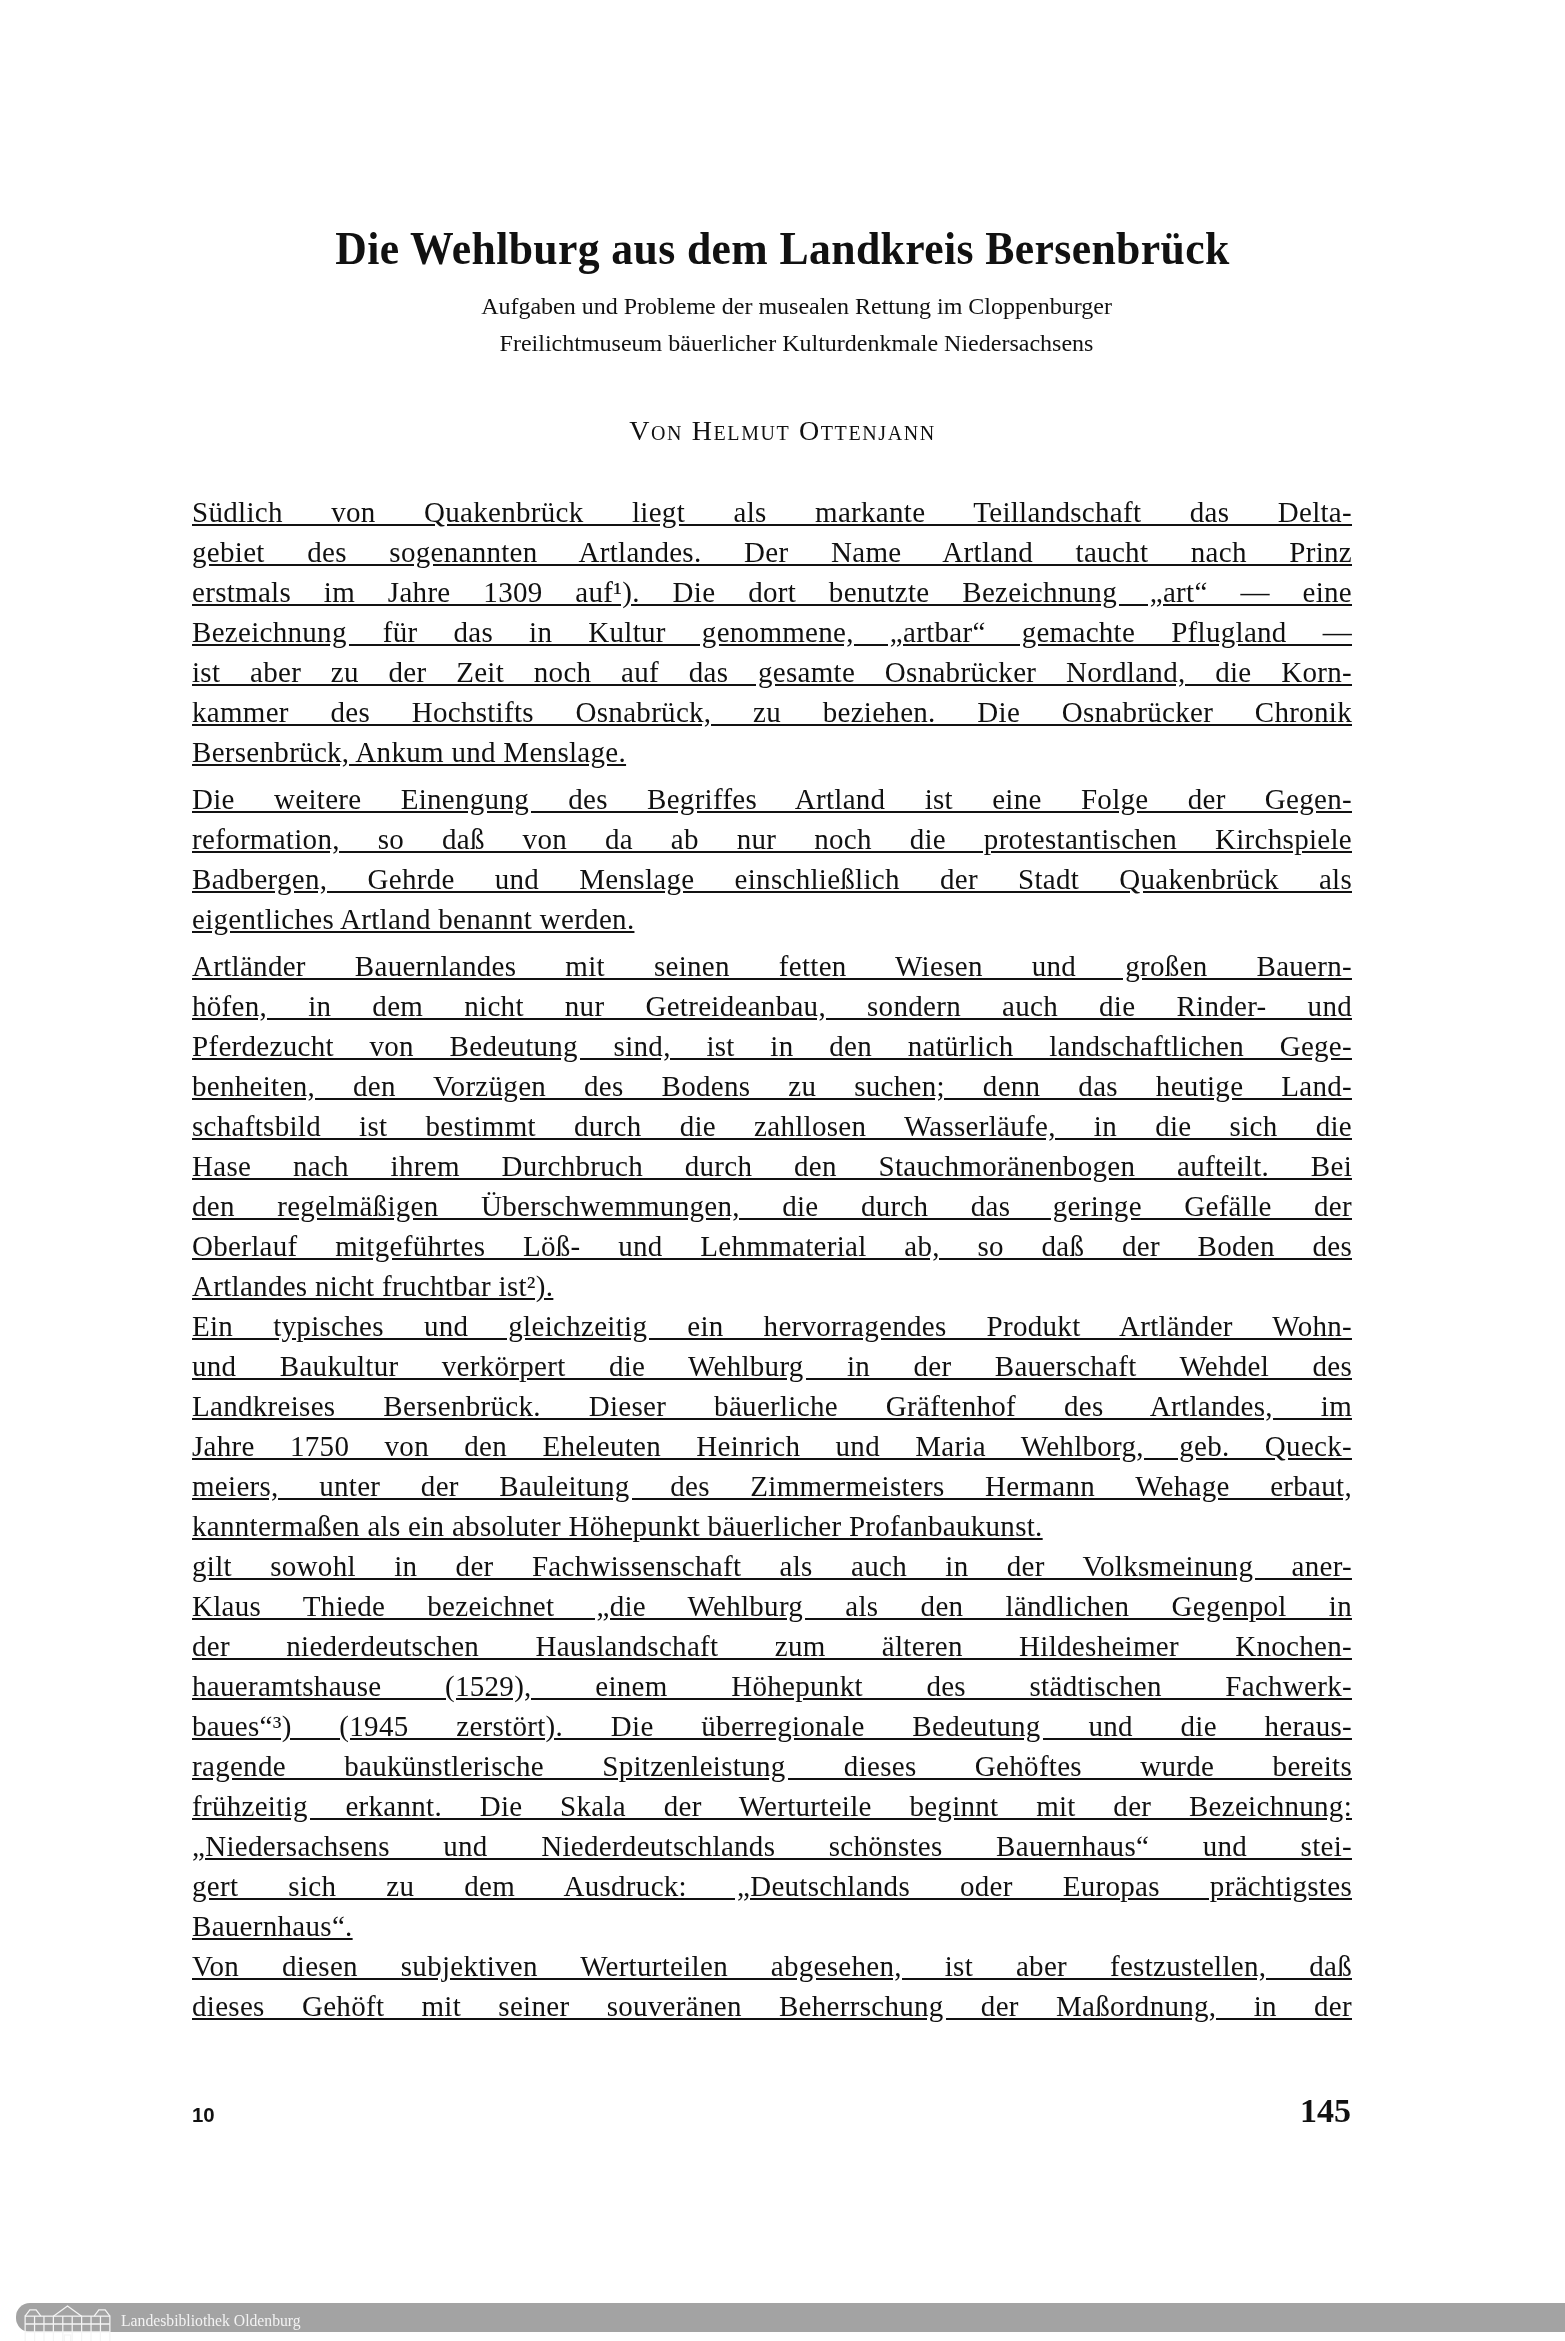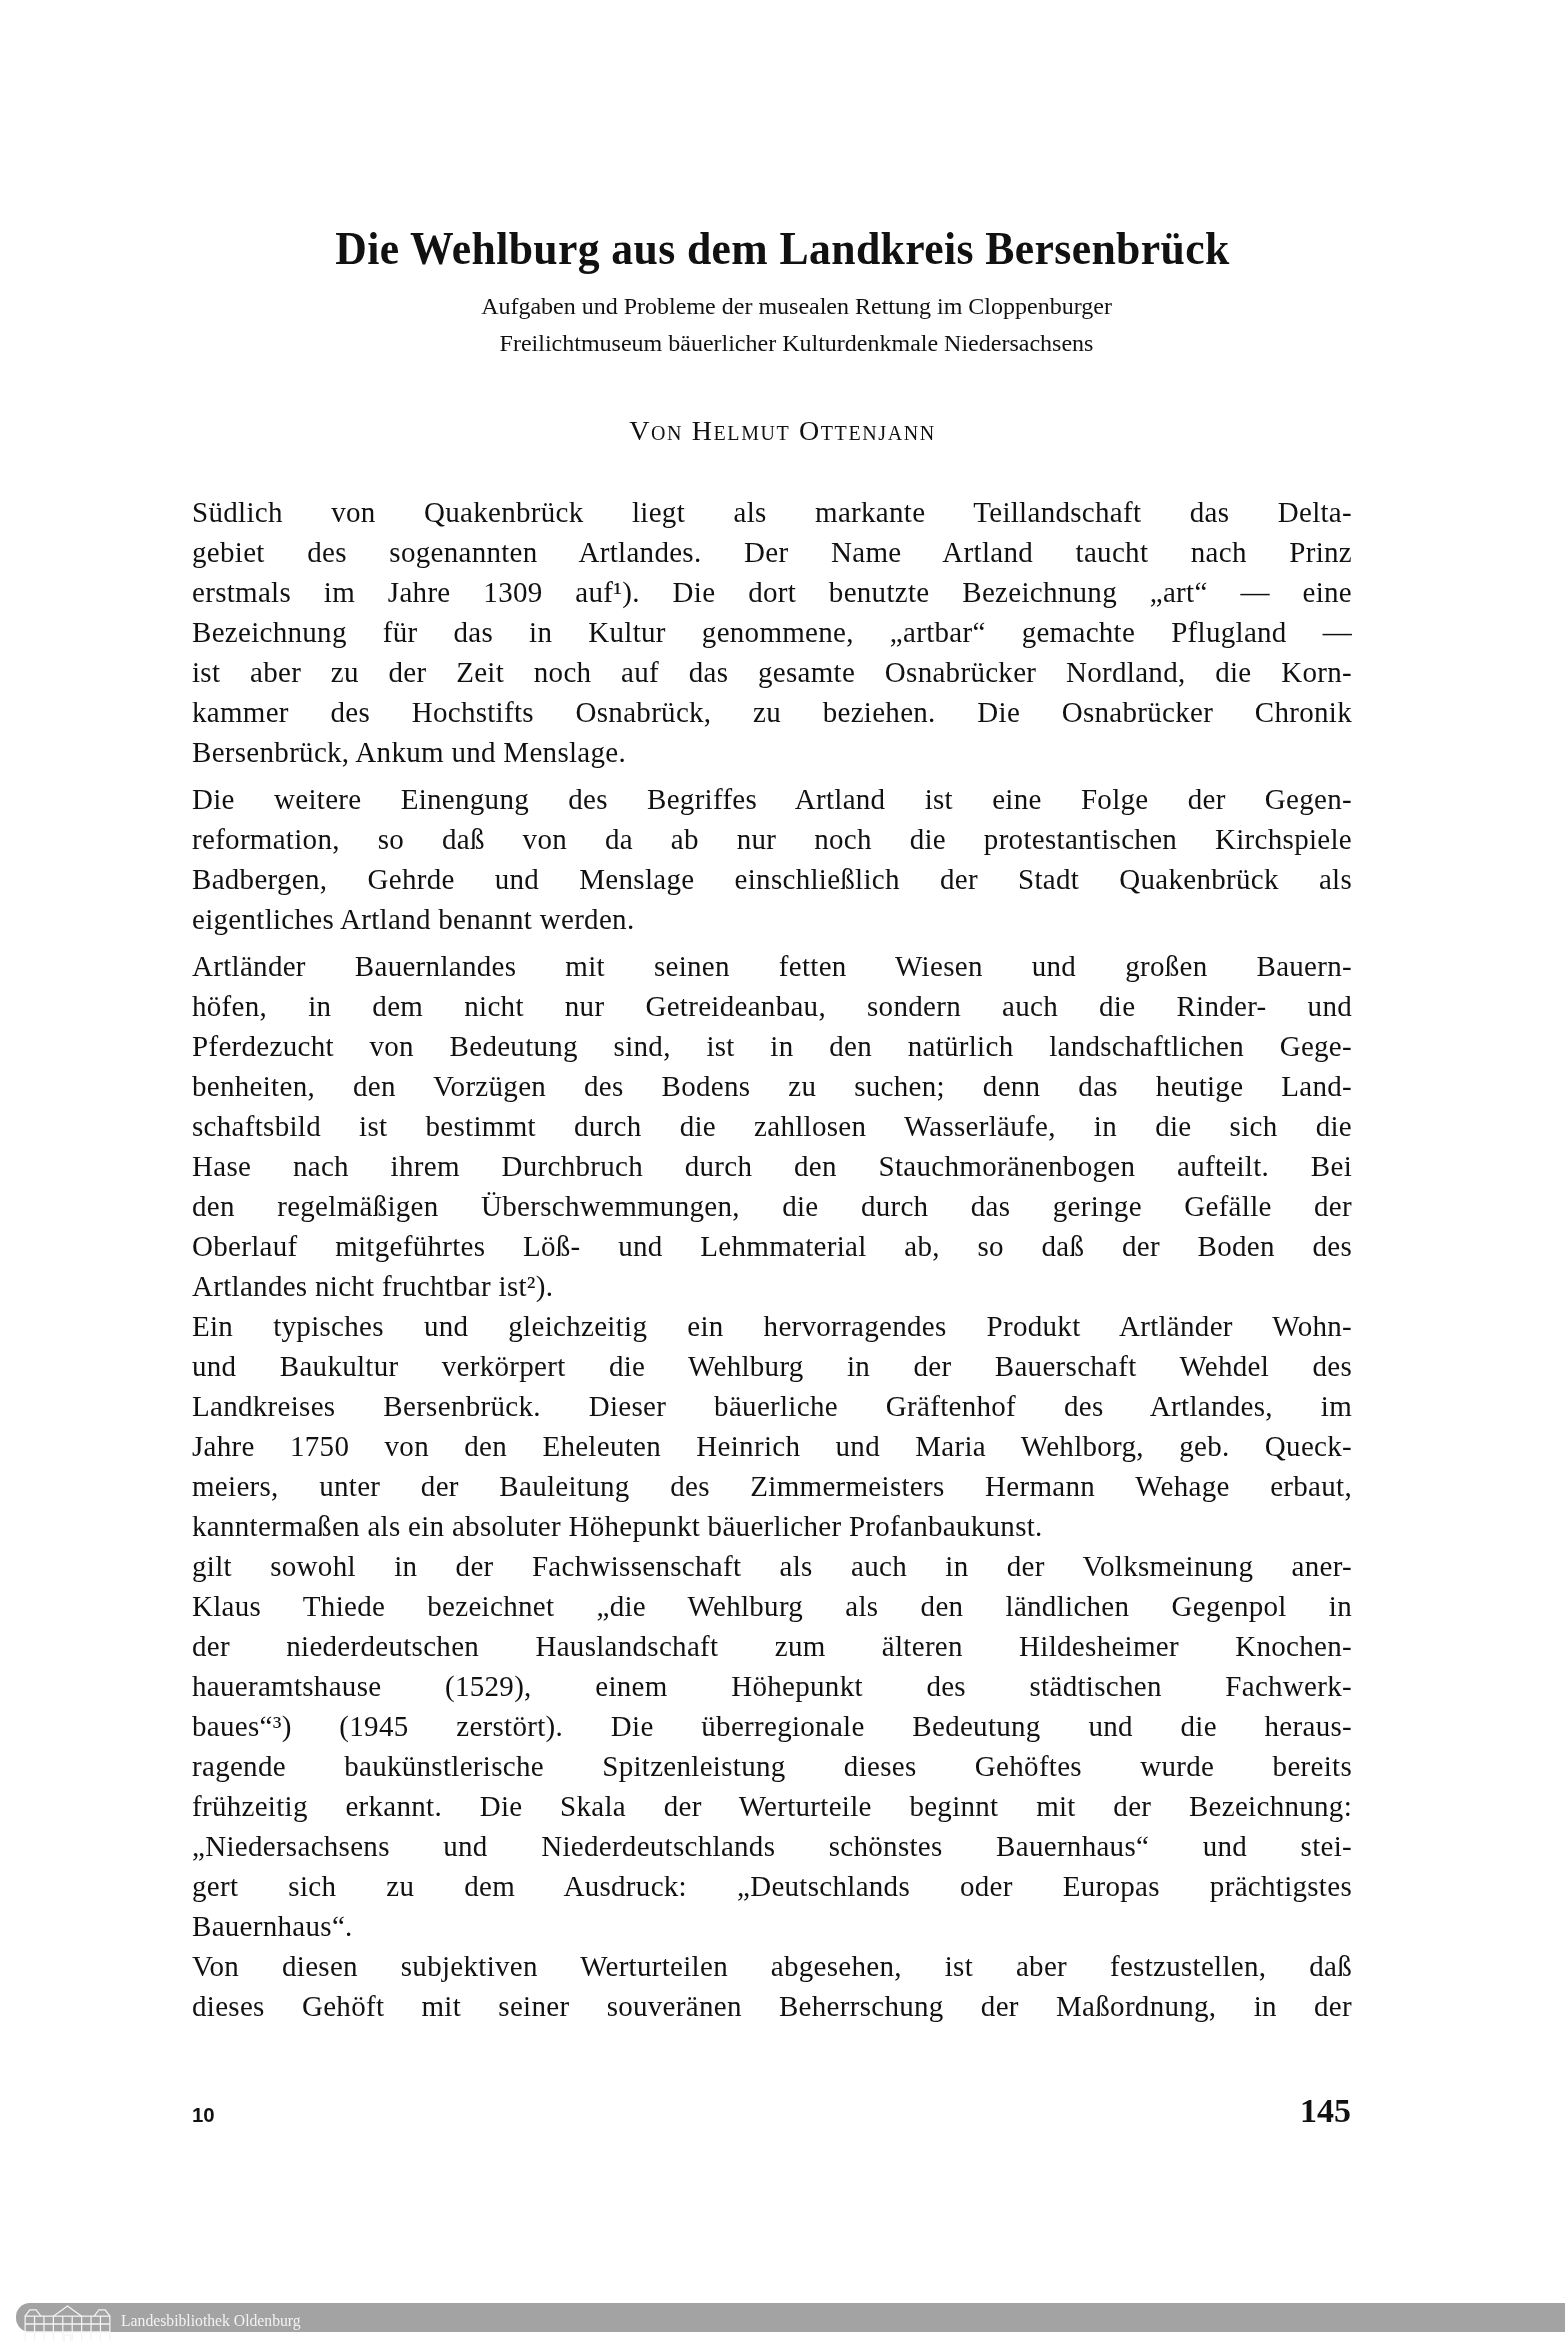--- a/index.html
+++ b/index.html
@@ -51,20 +51,21 @@
   }
   .body-text {
     position: absolute;
     left: 192px;
     top: 492px;
     width: 1160px;
     font-size: 29px;
     line-height: 40px;
     text-align: justify;
     letter-spacing: 0.3px;
+    text-decoration: underline;
   }
   .body-text p {
     margin: 0;
     text-align-last: left;
   }
   .body-text p.gap {
     margin-top: 7px;
   }
   .line {
     display: block;

